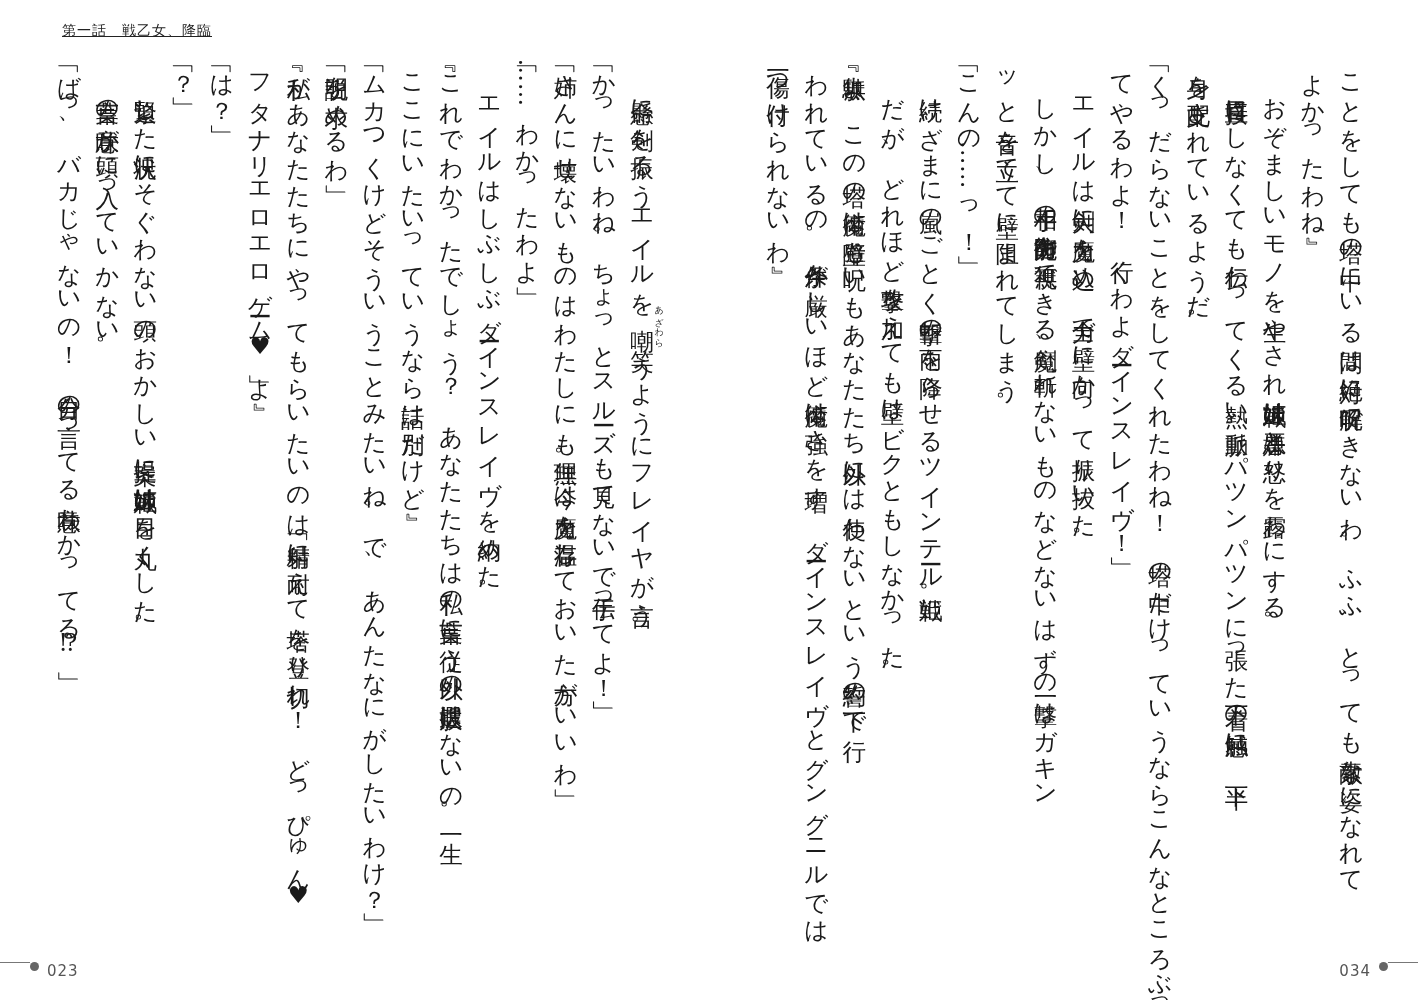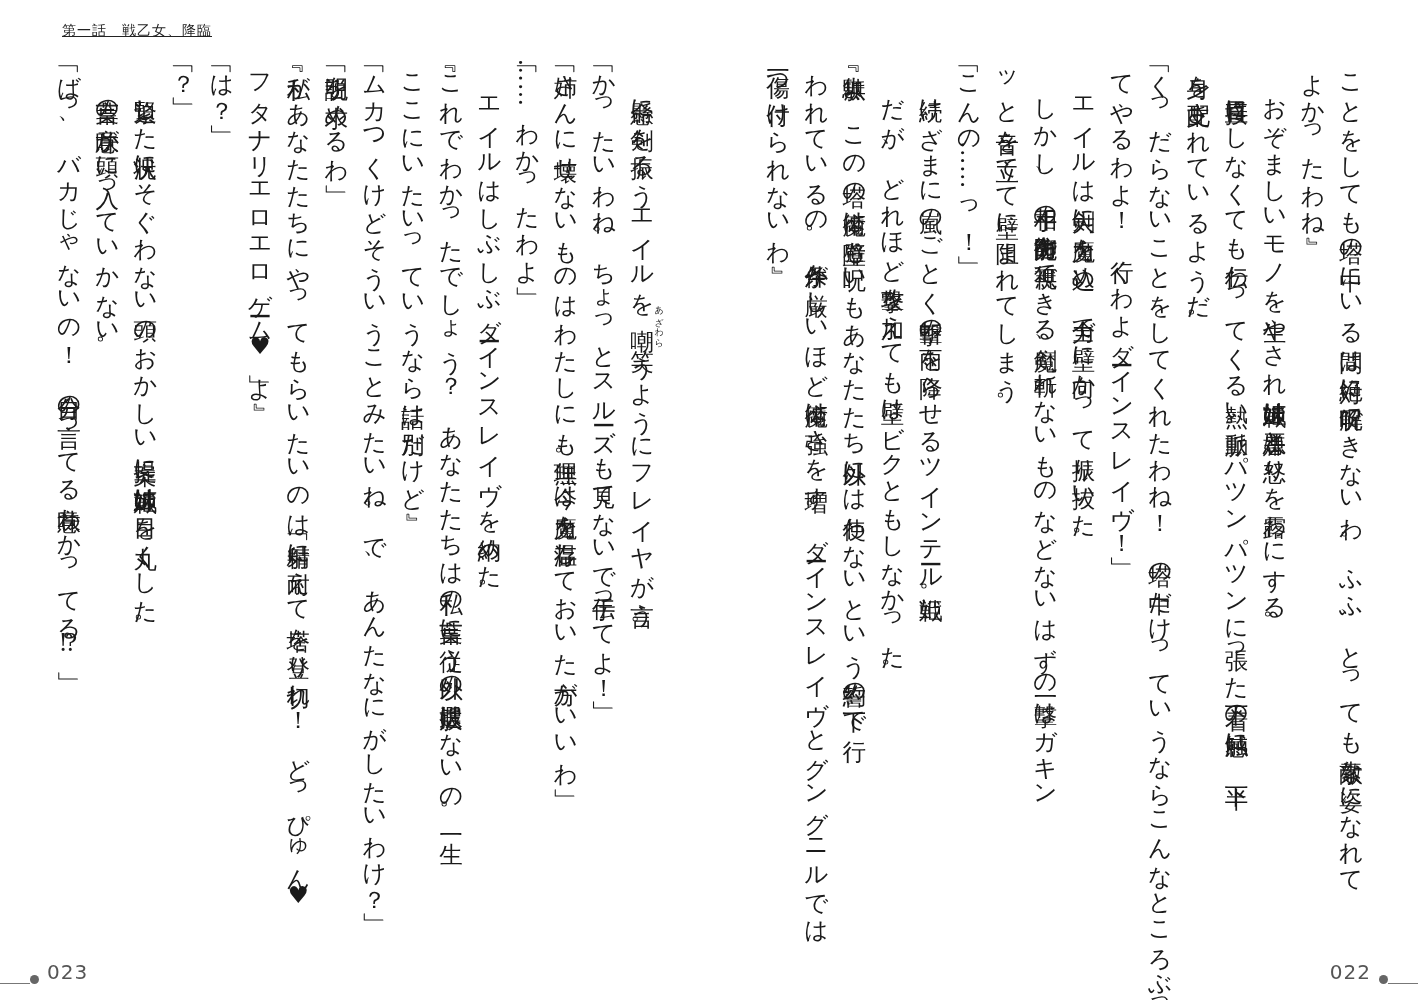--- a/index.html
+++ b/index.html
@@ -15,22 +15,22 @@
   }
   .page {
     position: absolute; top: 58px; height: 880px;
     writing-mode: vertical-rl; -webkit-writing-mode: vertical-rl;
     font-size: 23.5px; line-height: 38.2px; letter-spacing: 0.6px;
   }
   .page-right { left: 770px; width: 600px; }
   .page-left  { left: 54px;  width: 610px; }
   .line { display: block; white-space: nowrap; }
   .folio {
-    position: absolute; top: 962px; height: 22px; display: flex; align-items: flex-end;
-    font-family: "DejaVu Sans", sans-serif; font-size: 20px; color: #555;
+    position: absolute; top: 962px; height: 22px; display: flex; align-items: flex-start;
+    font-family: "DejaVu Sans", sans-serif; font-size: 15px; color: #555;
     letter-spacing: 1px;
   }
   .folio .rule { height: 1px; background: #777; width: 30px; }
   .folio .dot { width: 9px; height: 9px; border-radius: 50%; background: #666; }
   .folio-left  { left: 0; }
   .folio-left .dot { margin-right: 8px; }
   .folio-right { right: 0; }
   .folio-right .dot { margin-left: 8px; }
   ruby rt { font-size: 9px; }
 </style>
@@ -77,16 +77,16 @@
   <span class="line">「ばっ、バカじゃないの！　自分の言ってる意味わかってる⁉」</span>
 </div>
 
 <div class="folio folio-left">
   <span class="rule"></span>
   <span class="dot"></span>
   <span>023</span>
 </div>
 
 <div class="folio folio-right">
-  <span>022</span>
+  <span>034</span>
   <span class="dot"></span>
   <span class="rule"></span>
 </div>
 
 </body></html>

